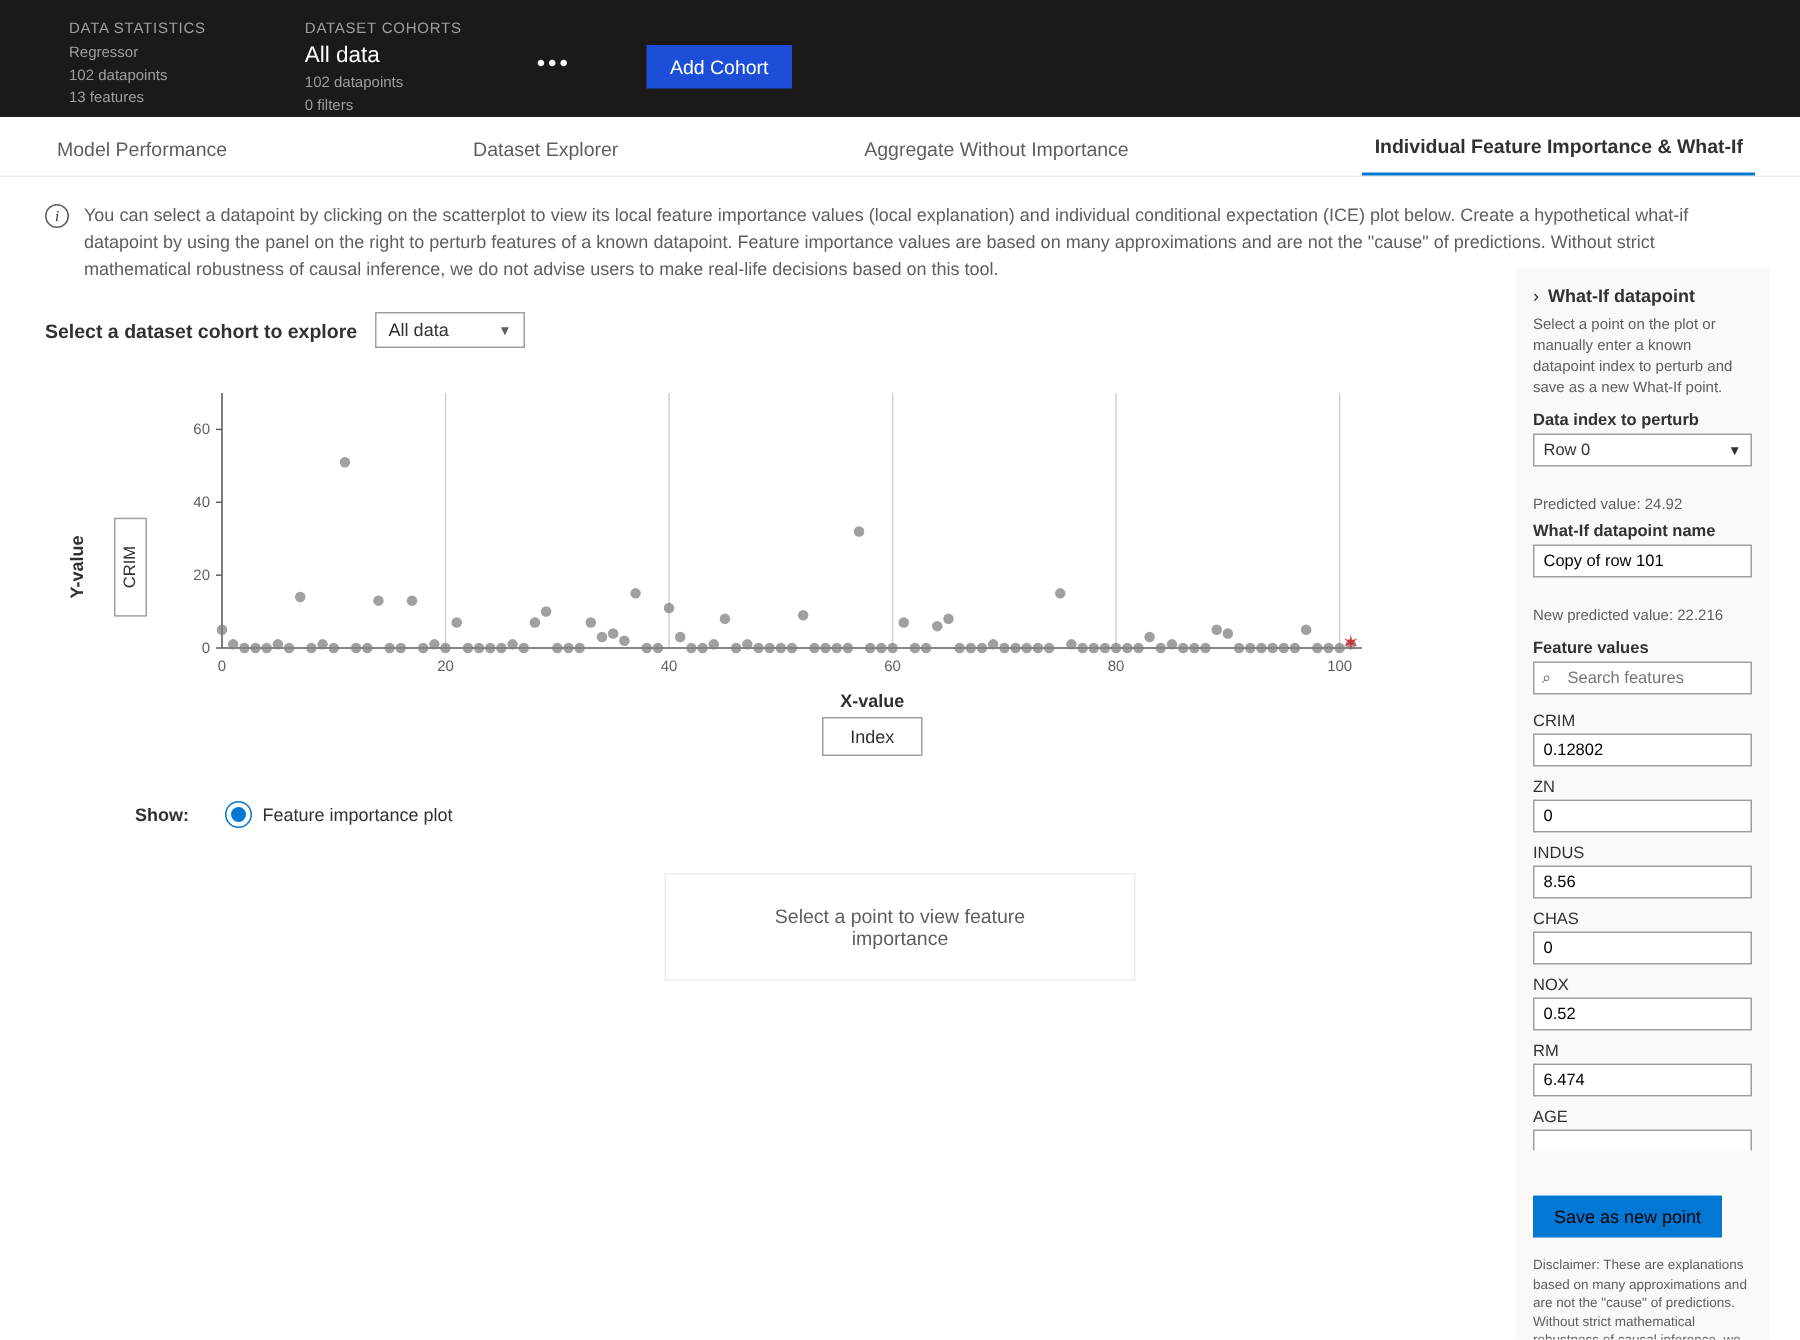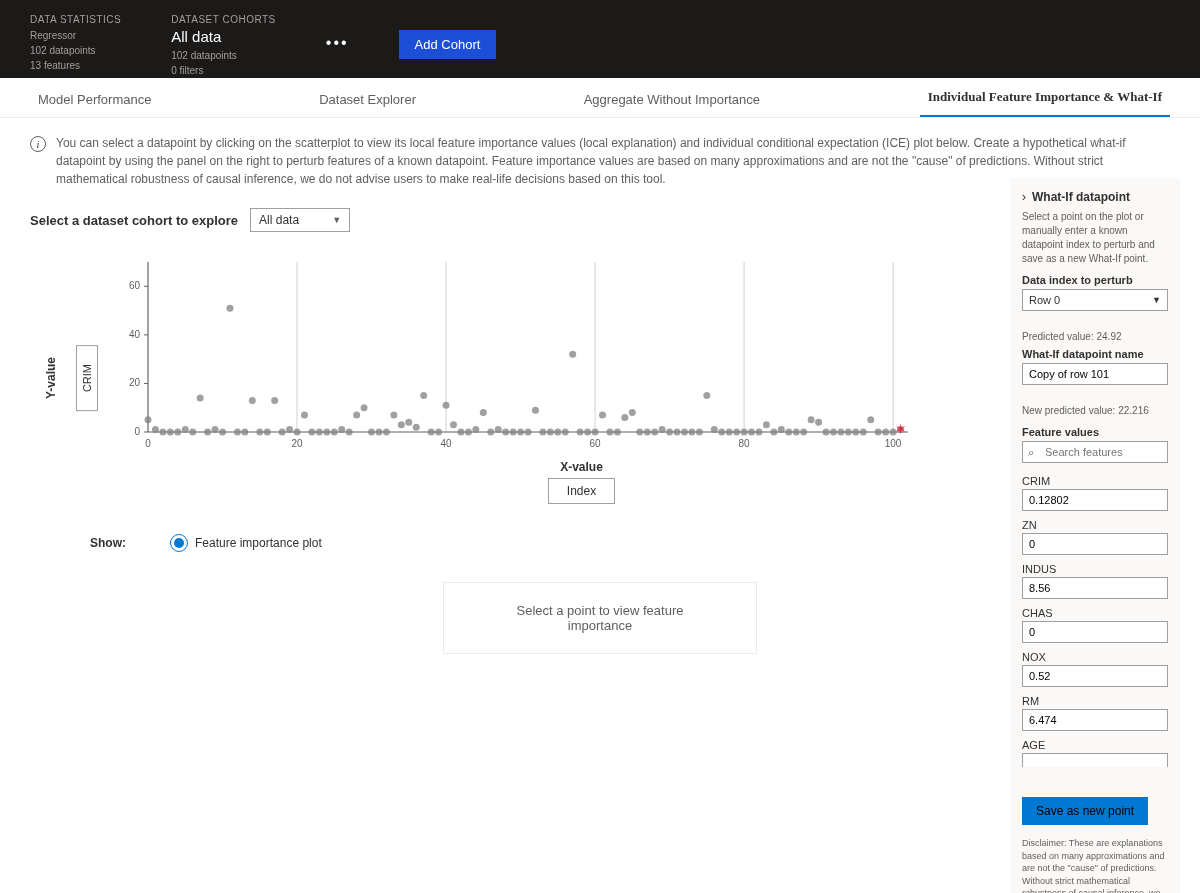--- a/index.html
+++ b/index.html
@@ -1,29 +1,29 @@
 <!DOCTYPE html>
 <html><head>
 <meta charset="utf-8">
 <style>
 * { box-sizing: border-box; margin: 0; padding: 0; font-family: "Segoe UI", -apple-system, sans-serif; }
 body { width: 1200px; height: 893px; background: #fff; font-size: 13px; color: #323130; overflow: hidden; position: relative; }
 
 .header { background: #1b1a19; height: 78px; display: flex; align-items: flex-start; padding: 14px 30px; gap: 50px; }
-.header-col { color: #a19f9d; font-size: 10px; }
+.header-col { color: #a19f9d; font-size: 10px; margin-left: 16px; }
 .header-col .title { font-size: 10px; letter-spacing: 0.5px; color: #a19f9d; margin-bottom: 3px; }
 .header-col .main { font-size: 15px; color: #fff; margin-bottom: 3px; }
 .header-col .sub { font-size: 10px; color: #a19f9d; line-height: 1.5; }
 .header-dots { color: #fff; font-size: 16px; letter-spacing: 2px; margin-top: 20px; cursor: pointer; }
 .add-cohort-btn { background: #1d4ed8; color: #fff; border: none; padding: 7px 16px; font-size: 13px; cursor: pointer; margin-top: 16px; }
 
 .tabs { display: flex; border-bottom: 1px solid #edebe9; padding: 0 30px; height: 40px; align-items: flex-end; }
 .tab { padding: 0 8px 10px; font-size: 13px; color: #605e5c; cursor: pointer; margin-right: auto; }
 .tab:last-child { margin-right: 0; }
-.tab.active { color: #323130; font-weight: 600; border-bottom: 2px solid #0078d4; font-family: Liberation Serif, serif; }
+.tab.active { color: #323130; font-weight: 600; border-bottom: 2px solid #0078d4; }
 
 .content { padding: 16px 30px; position: relative; }
 .info-row { display: flex; gap: 10px; align-items: flex-start; }
 .info-icon { width: 16px; height: 16px; border: 1px solid #605e5c; border-radius: 50%; display: flex; align-items: center; justify-content: center; font-size: 10px; flex-shrink: 0; margin-top: 2px; font-style: italic; font-family: serif; }
 .info-text { font-size: 12px; line-height: 1.5; color: #605e5c; }
 
 .cohort-select-row { margin-top: 20px; display: flex; align-items: center; gap: 12px; }
 .cohort-select-row label { font-weight: 600; font-size: 13px; }
 .select-box { border: 1px solid #a19f9d; padding: 4px 8px; font-size: 12px; width: 100px; background: #fff; display: flex; justify-content: space-between; align-items: center; cursor: pointer; }
 .select-box .chev { font-size: 9px; color: #605e5c; }
@@ -44,21 +44,21 @@
 .x-label-wrap { text-align: center; margin-top: 8px; }
 .x-label { font-size: 12px; font-weight: 600; display: block; margin-bottom: 4px; }
 .x-btn { border: 1px solid #a19f9d; padding: 5px 18px; font-size: 12px; background: #fff; cursor: pointer; display: inline-block; }
 
 .legend { width: 105px; font-size: 11px; color: #605e5c; line-height: 1.4; }
 .legend .hint { margin-bottom: 10px; }
 .legend .cat { font-weight: 600; color: #323130; margin-top: 6px; font-size: 11px; }
 .legend .status { font-style: italic; font-size: 10px; color: #a19f9d; }
 
 .show-row { margin-top: 30px; margin-left: 60px; display: flex; align-items: center; gap: 24px; }
-.show-row .label { font-weight: 600; font-size: 12px; margin-right: 20px; }
+.show-row .label { font-weight: 600; font-size: 12px; }
 .radio { display: flex; align-items: center; gap: 7px; cursor: pointer; font-size: 12px; }
 .radio-circle { width: 18px; height: 18px; border-radius: 50%; border: 1px solid #323130; display: flex; align-items: center; justify-content: center; }
 .radio-circle.checked { border-color: #0078d4; }
 .radio-circle.checked::after { content: ''; width: 10px; height: 10px; border-radius: 50%; background: #0078d4; }
 
 .placeholder { margin: 30px auto 0; border: 1px solid #edebe9; padding: 20px 40px; font-size: 13px; color: #605e5c; text-align: center; width: 314px; }
 
 
 .whatif-panel { position: absolute; top: 178px; right: 20px; width: 170px; background: #faf9f8; padding: 12px; font-size: 11px; border-radius: 2px; }
 .whatif-panel .panel-title-row { display: flex; align-items: center; gap: 6px; margin-bottom: 6px; cursor: pointer; }

